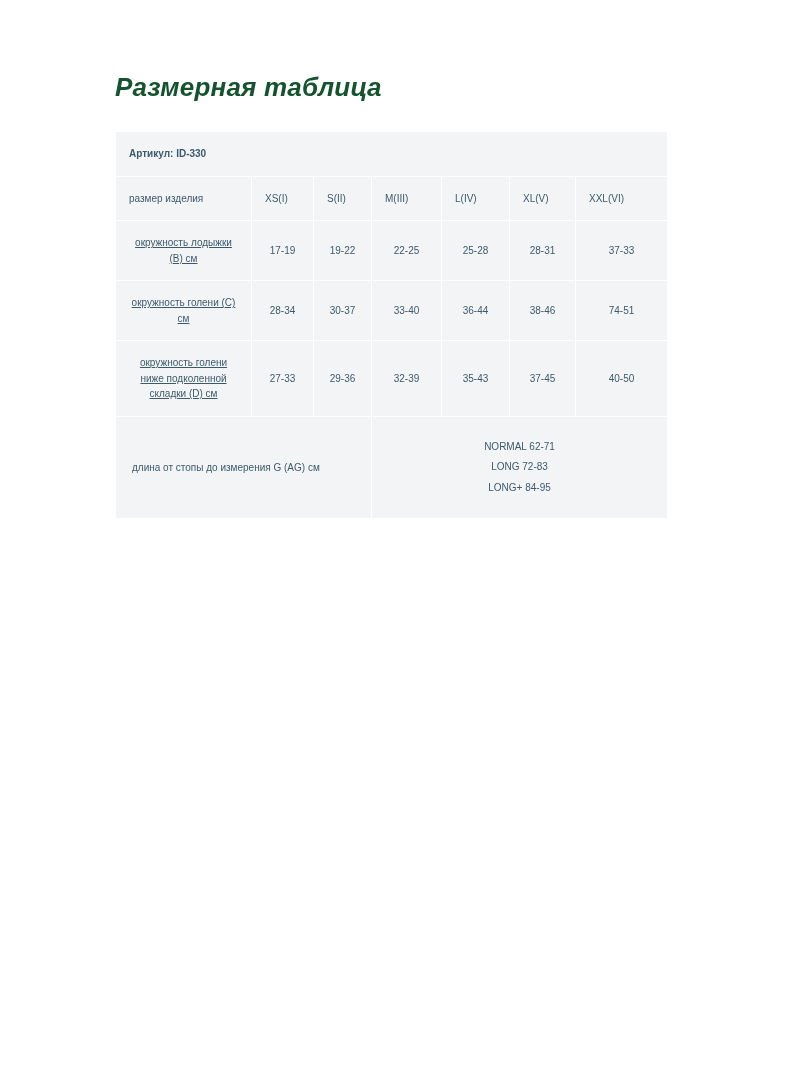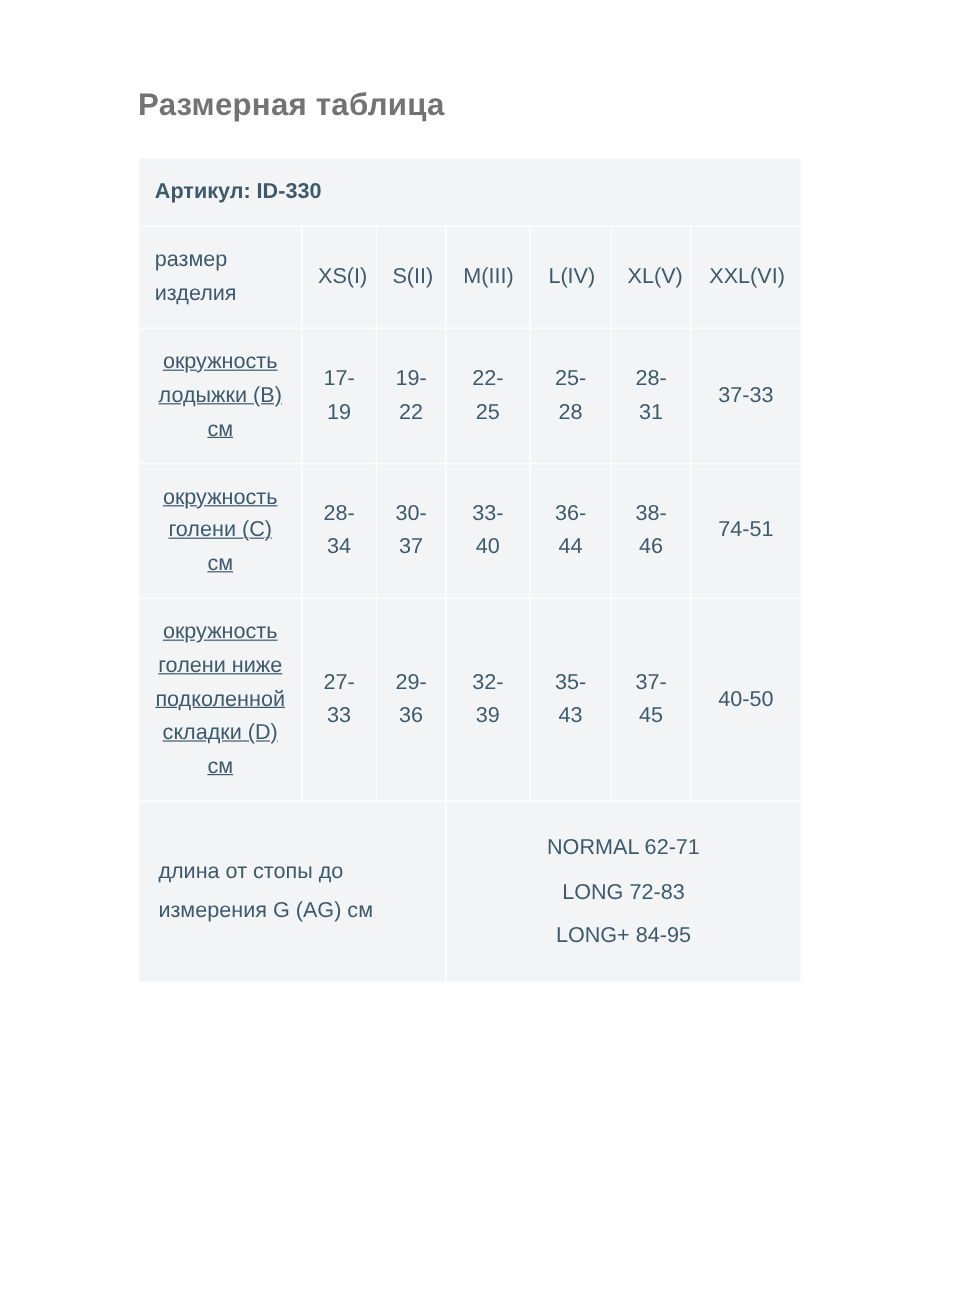--- a/index.html
+++ b/index.html
@@ -17,51 +17,52 @@
   .page {
     width: 810px;
     height: 1080px;
     position: relative;
     box-sizing: border-box;
     padding: 72px 115px 0 115px;
   }
   .title {
     font-size: 26px;
     font-weight: bold;
-    color: #737373;
+    color: #14532d;
     letter-spacing: 0.2px;
     margin: 0 0 28px 0;
     line-height: 1.2;
+    font-style: italic;
   }
   .table-wrap {
     width: 552px;
   }
   table.size-table {
     border-collapse: collapse;
     width: 552px;
     table-layout: fixed;
   }
   table.size-table td {
     border: 1px solid #ffffff;
     background: #f2f4f5;
     color: #3d5a6c;
-    font-size: 18px;
+    font-size: 10px;
     line-height: 1.55;
     padding: 14px 13px;
     vertical-align: middle;
   }
   .article-row td {
     background: #e9ecee;
     font-weight: bold;
     color: #31566e;
     font-size: 15px;
     padding: 20px 16px;
   }
   .head-row td {
-    text-align: right;
+    text-align: left;
     font-size: 14.5px;
     padding: 18px 4px;
     color: #3d5a6c;
   }
   .head-row td.param-head {
     text-align: left;
     padding-left: 13px;
     padding-right: 13px;
   }
   td.param {

